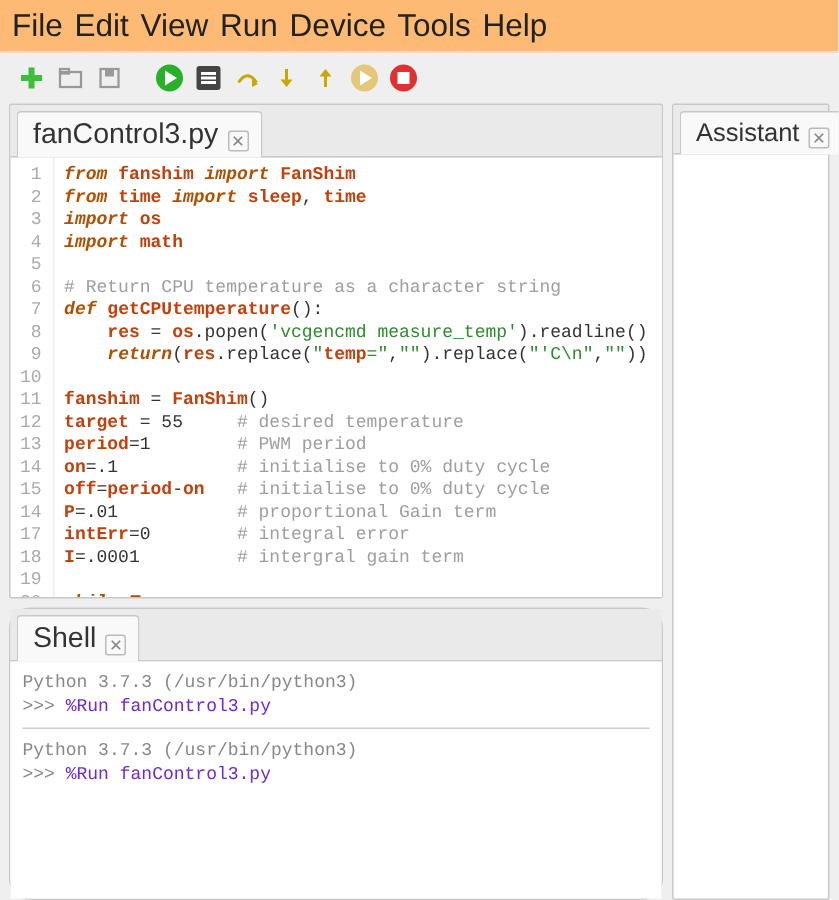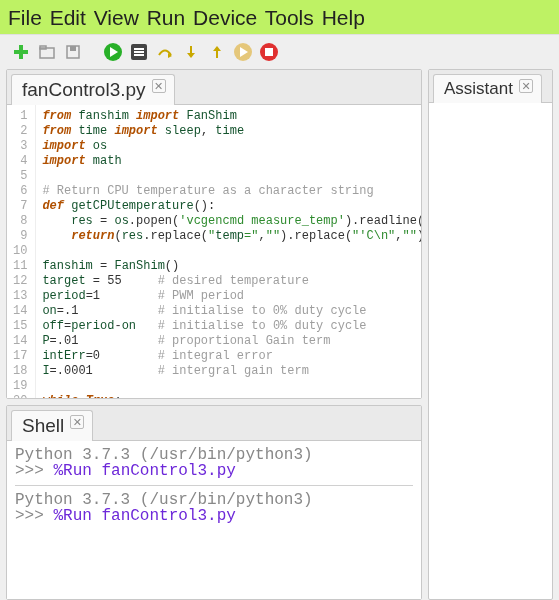--- a/index.html
+++ b/index.html
@@ -6,21 +6,21 @@
 body {
   font-family: Arial, Helvetica, sans-serif;
   background: #efefef;
   width: 559px;
   height: 600px;
   display: flex;
   flex-direction: column;
   overflow: hidden;
 }
 .menubar {
-  background: #bef264;
+  background: #fdba74;
   padding: 6px 8px 4px 8px;
   font-size: 21px;
   color: #222;
   border-bottom: 1px solid #e0e0e0;
 }
 .menubar span { margin-right: 2px; cursor: pointer; }
 .toolbar {
   padding: 6px 10px;
   display: flex;
   align-items: center;
@@ -66,21 +66,21 @@
   background: #f9f9f9;
   border: 1px solid #c8c8c8;
   border-bottom: none;
   border-radius: 3px 3px 0 0;
   padding: 4px 8px 4px 10px;
   margin-top: 3px;
   margin-left: 4px;
   font-size: 19px;
   color: #333;
   display: flex;
-  align-items: flex-start;
+  align-items: flex-end;
   gap: 6px;
   position: relative;
   top: 1px;
 }
 .tab-close {
   font-size: 11px;
   color: #888;
   width: 14px;
   height: 14px;
   display: inline-flex;
@@ -107,47 +107,47 @@
   border-right: 1px solid #eee;
   user-select: none;
 }
 .gutter div { }
 .code {
   padding: 4px 6px;
   white-space: pre;
   color: #333;
 }
 .kw { color: #b05000; font-weight: bold; font-style: italic; }
-.def { color: #14532d; font-weight: normal; }
+.def { color: #c2410c; font-weight: bold; }
 .str { color: #2e8b2e; }
 .cmt { color: #9e9e9e; margin-top: 15px; }
 .shell-body {
   flex: 1;
   font-family: "Courier New", monospace;
-  font-size: 16px;
+  font-size: 12px;
   line-height: 16px;
   color: #888;
   padding: 6px 8px;
   background: #fff;
   overflow: auto;
 }
 .shell-body .hr { border-top: 1px solid #d0d0d0; margin: 6px 0; }
 .prompt { color: #888; }
 .shell-cmd { color: #6d28d9; }
 .assistant-panel {
-  width: 125px;
+  width: 105px;
   background: #fff;
   border: 1px solid #c8c8c8;
   border-radius: 2px;
   display: flex;
   flex-direction: column;
 }
 .assistant-body { flex: 1; }
 .editor-panel { flex: 1.7; }
-.shell-panel { flex: 1; min-height: 120px; }
+.shell-panel { flex: 1; min-height: 120px; border-radius: 14px; }
 </style>
 </head>
 <body>
 
 <div class="menubar">
   <span>File</span>
   <span>Edit</span>
   <span>View</span>
   <span>Run</span>
   <span>Device</span>

